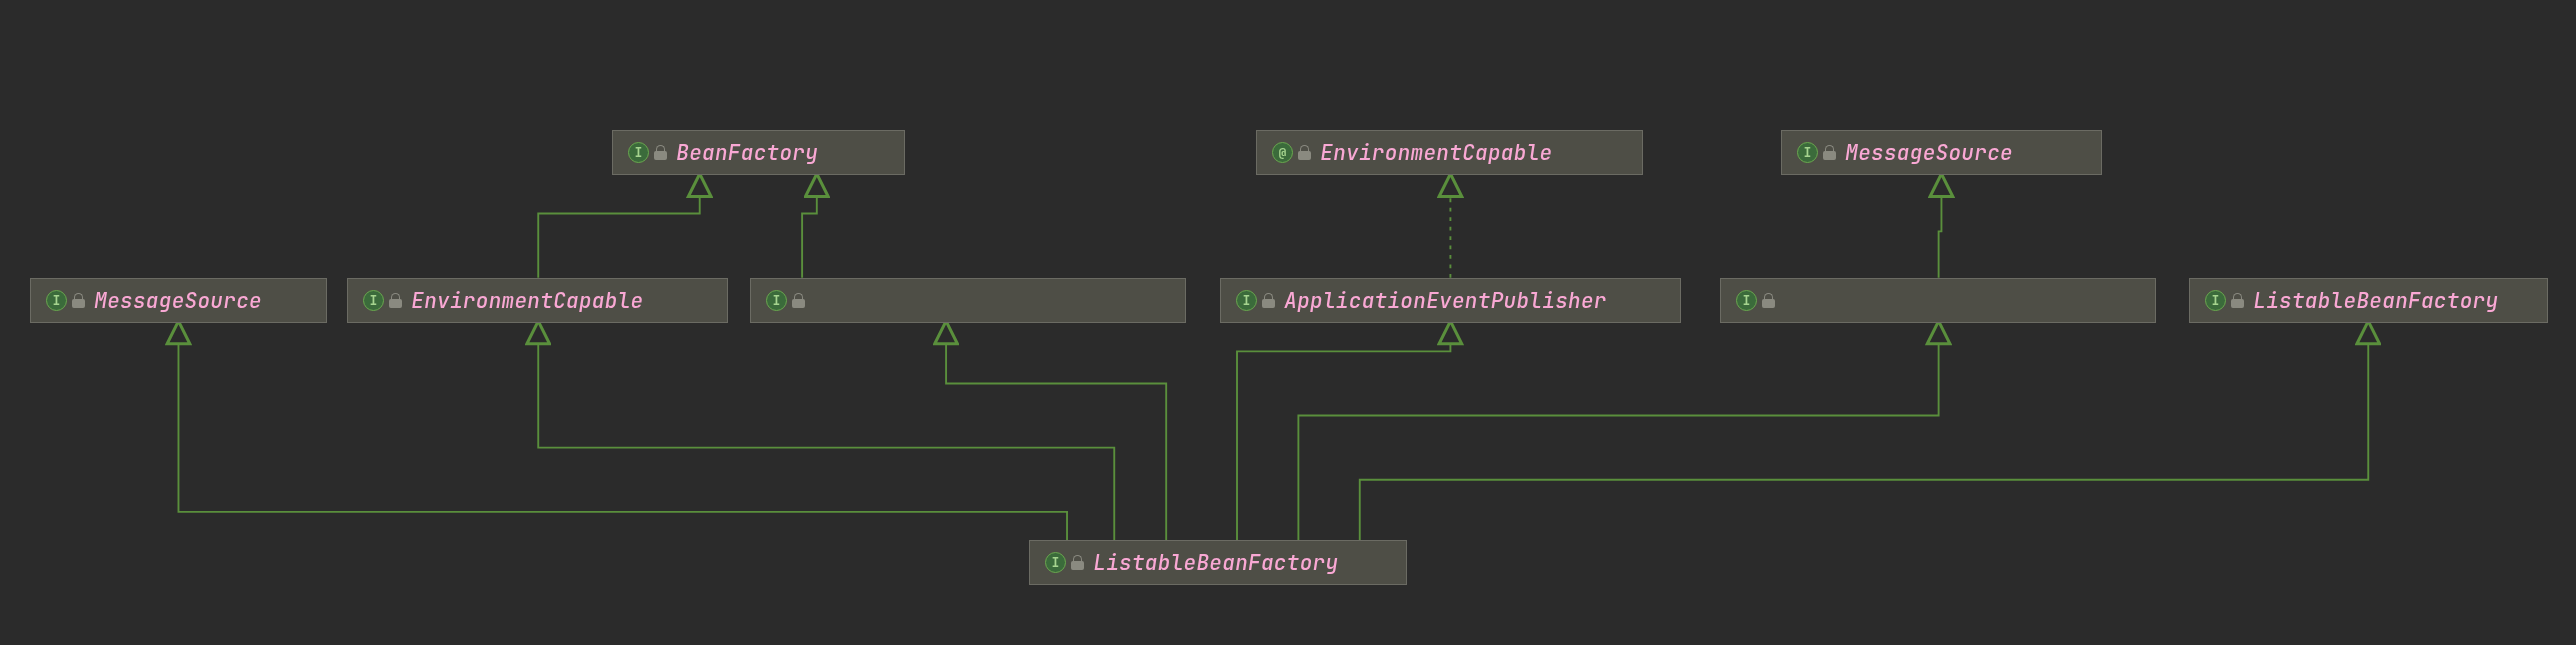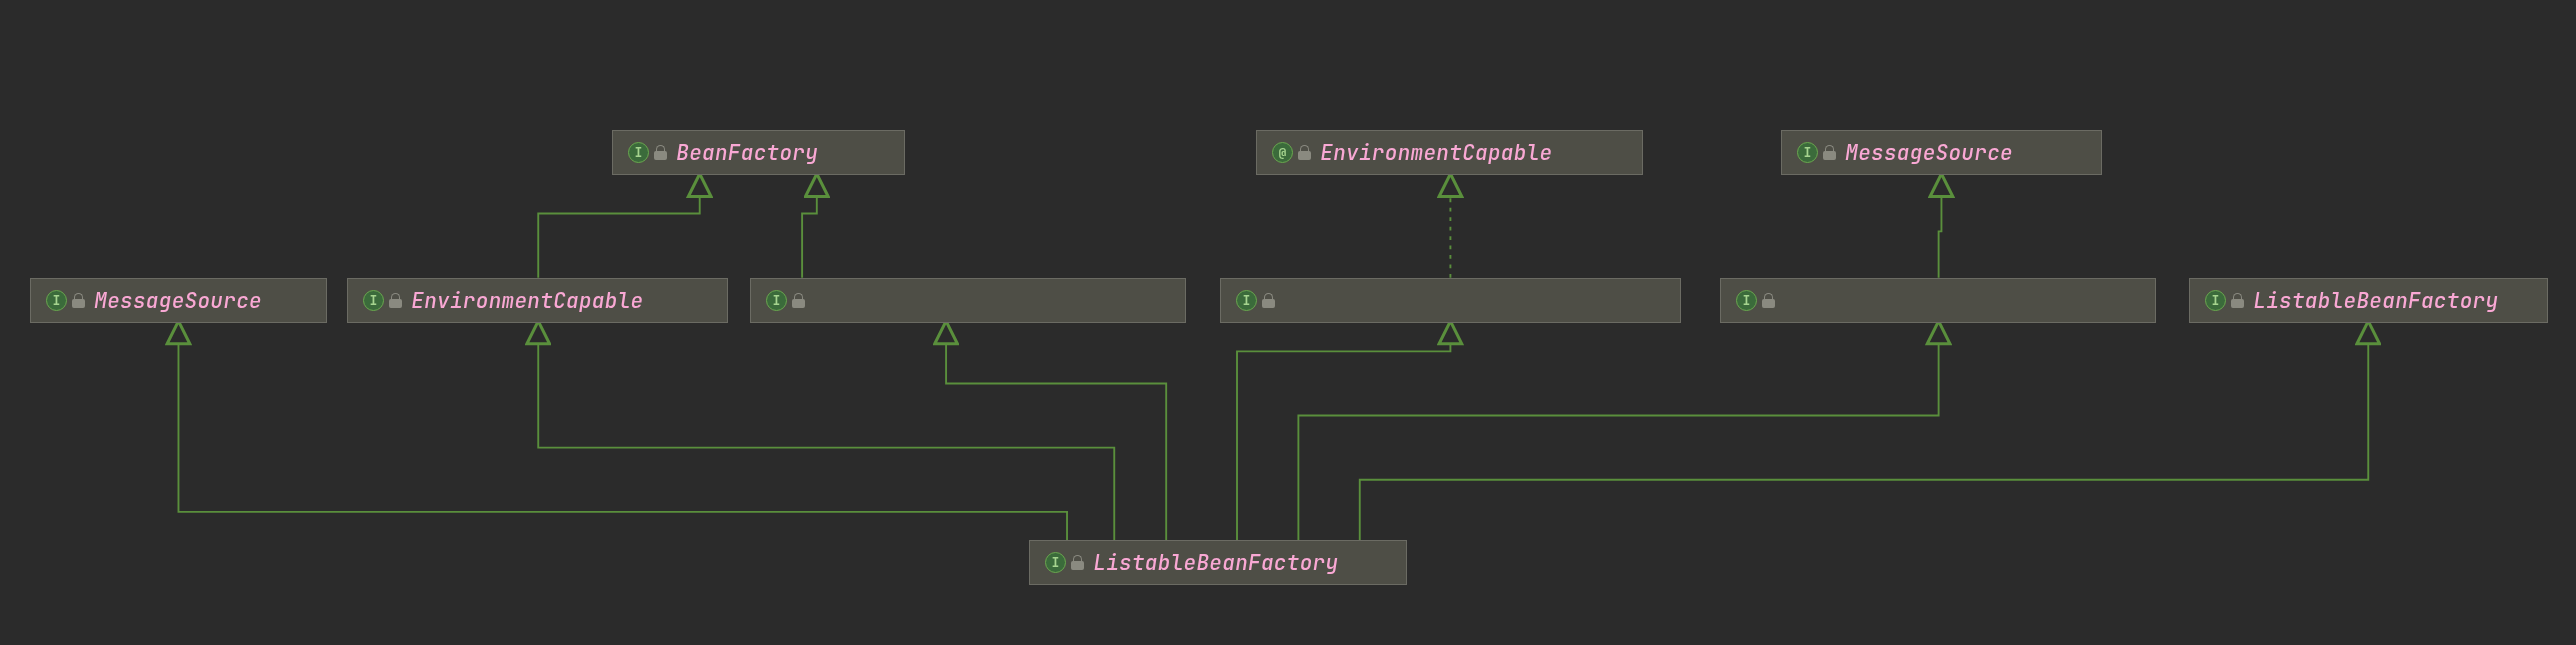--- a/index.html
+++ b/index.html
@@ -153,20 +153,21 @@
       <span class="icon">
         <span class="badge">I</span>
         <span class="lock"></span>
       </span>
     </div>
     <div class="node" style="left: 1220px; top: 278px; width: 461px; height: 45px;">
       <span class="icon">
         <span class="badge">I</span>
         <span class="lock"></span>
       </span>
+      <span class="label">ApplicationEventPublisher</span>
     </div>
     <div class="node" style="left: 1720px; top: 278px; width: 436px; height: 45px;">
       <span class="icon">
         <span class="badge">I</span>
         <span class="lock"></span>
       </span>
     </div>
     <div class="node" style="left: 2189px; top: 278px; width: 359px; height: 45px;">
       <span class="icon">
         <span class="badge">I</span>

